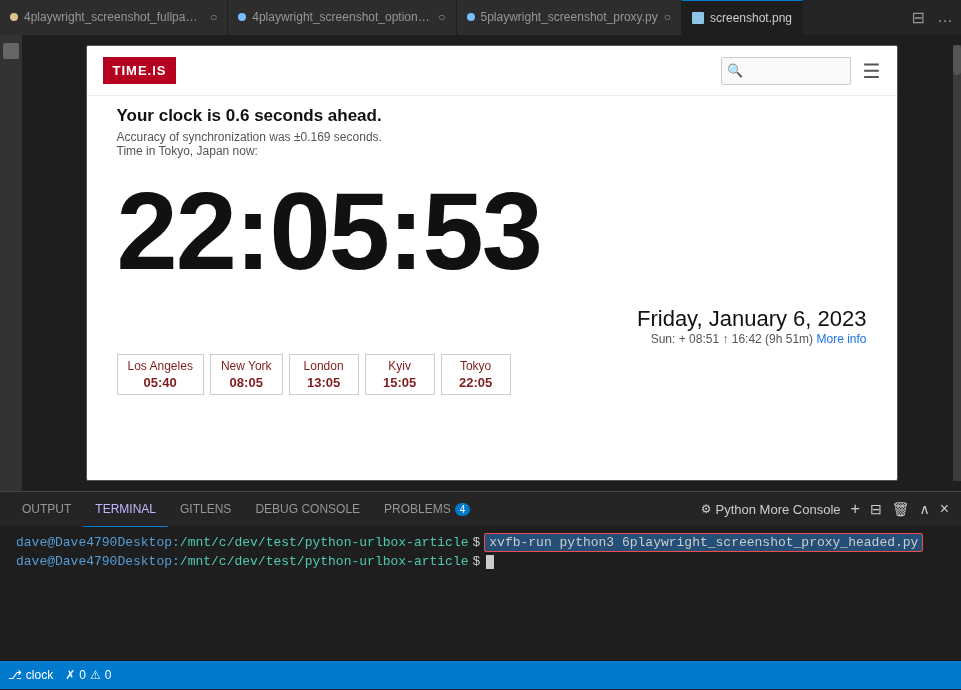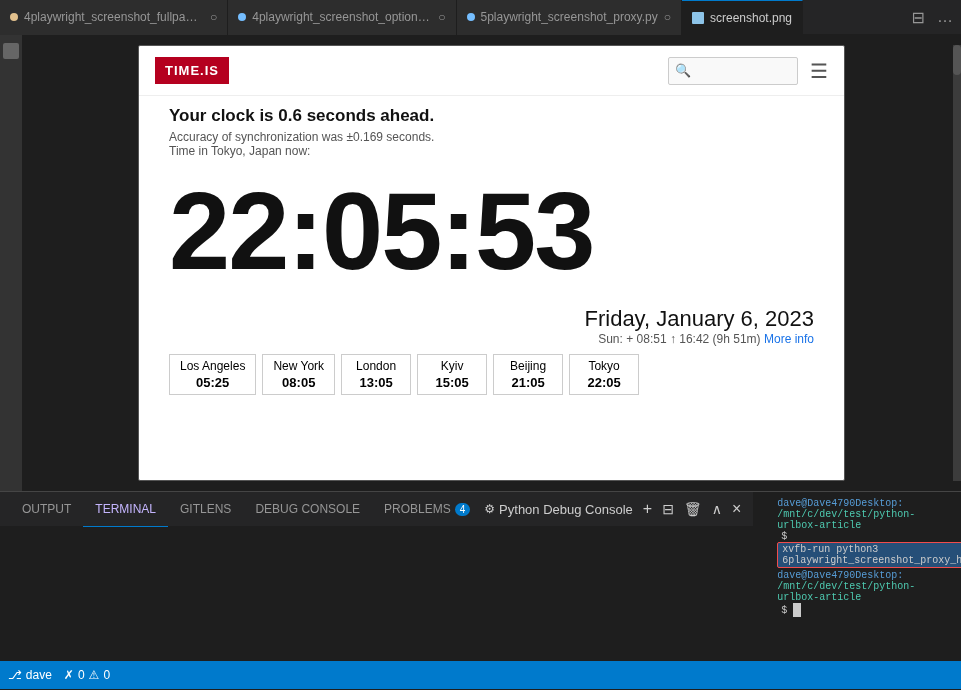--- a/index.html
+++ b/index.html
@@ -88,21 +88,21 @@
       flex: 1;
       background: #1e1e1e;
       display: flex;
       justify-content: center;
       padding: 10px 0;
       position: relative;
     }
 
     
     .browser-window {
-      width: 707px;
+      width: 812px;
       background: #fff;
       border: 1px solid #555;
       position: relative;
       border-radius: 2px;
     }
 
     
     .timeis-header {
       display: flex;
       align-items: center;
@@ -187,37 +187,38 @@
       display: flex;
       gap: 6px;
       margin-top: 8px;
     }
     .city-box {
       border: 1px solid #ccc;
       padding: 4px 10px;
       text-align: center;
       min-width: 70px;
       font-size: 12px;
-      color: #000000;
+      color: #7f1d1d;
     }
     .city-name {
       font-weight: normal;
       margin-bottom: 2px;
     }
     .city-time-val {
       font-size: 13px;
       font-weight: bold;
     }
 
     
     .bottom-panel {
       height: 170px;
       background: #1e1e1e;
       border-top: 1px solid #454545;
       display: flex;
+      flex-direction: column;
     }
     .panel-tabs {
       display: flex;
       align-items: center;
       height: 35px;
       background: #252526;
       border-bottom: 1px solid #1e1e1e;
       font-size: 12px;
       padding: 0 10px;
     }
@@ -269,23 +270,23 @@
       cursor: pointer;
       border-radius: 2px;
     }
     .python-debug-btn .gear {
       font-size: 12px;
     }
 
     
     .terminal-content {
       flex: 1;
-      padding: 6px 24px;
+      padding: 6px 16px;
       font-family: 'Consolas', 'Courier New', monospace;
-      font-size: 10px;
+      font-size: 13px;
       color: #ccc;
       overflow: hidden;
     }
     .terminal-line {
       display: flex;
       align-items: center;
       margin-bottom: 2px;
       flex-wrap: wrap;
     }
     .terminal-prompt {
@@ -414,37 +415,33 @@
           <div class="clock-date">Friday, January 6, 2023</div>
           <div class="clock-sun-info">
             <span>Sun: + 08:51 ↑ 16:42 (9h 51m)</span>
             <span class="more-info">More info</span>
           </div>
         </div>
 
         <div class="city-times">
           <div class="city-box">
             <div class="city-name">Los Angeles</div>
-            <div class="city-time-val">05:25</div>
+            <div class="city-time-val">05:40</div>
           </div>
           <div class="city-box">
             <div class="city-name">New York</div>
             <div class="city-time-val">08:05</div>
           </div>
           <div class="city-box">
             <div class="city-name">London</div>
             <div class="city-time-val">13:05</div>
           </div>
           <div class="city-box">
             <div class="city-name">Kyiv</div>
             <div class="city-time-val">15:05</div>
-          </div>
-          <div class="city-box">
-            <div class="city-name">Beijing</div>
-            <div class="city-time-val">21:05</div>
           </div>
           <div class="city-box">
             <div class="city-name">Tokyo</div>
             <div class="city-time-val">22:05</div>
           </div>
         </div>
       </div>
     </div>
 
     <div class="browser-scrollbar">
@@ -467,21 +464,21 @@
     <div class="panel-tab">
       <span>DEBUG CONSOLE</span>
     </div>
     <div class="panel-tab">
       <span>PROBLEMS</span>
       <span class="panel-tab-badge">4</span>
     </div>
     <div class="panel-right">
       <button class="python-debug-btn">
         <span class="gear">⚙</span>
-        <span>Python Debug Console</span>
+        <span>Python More Console</span>
       </button>
       <button style="background:none;border:none;color:#ccc;cursor:pointer;font-size:16px;">+</button>
       <button style="background:none;border:none;color:#ccc;cursor:pointer;font-size:14px;">⊟</button>
       <button style="background:none;border:none;color:#ccc;cursor:pointer;font-size:14px;">🗑</button>
       <button style="background:none;border:none;color:#ccc;cursor:pointer;font-size:14px;">∧</button>
       <button style="background:none;border:none;color:#ccc;cursor:pointer;font-size:16px;">×</button>
     </div>
   </div>
 
   <div class="terminal-content">
@@ -500,21 +497,21 @@
       <span class="terminal-path">/mnt/c/dev/test/python-urlbox-article</span>
       <span class="terminal-dollar">$</span>
       <span class="terminal-cursor"></span>
     </div>
   </div>
 </div>
 
 <div class="status-bar">
   <div class="status-item">
     <span>⎇</span>
-    <span>dave</span>
+    <span>clock</span>
   </div>
   <div class="status-item">
     <span>✗</span>
     <span>0</span>
     <span>⚠</span>
     <span>0</span>
   </div>
 </div>
 
 </body></html>

